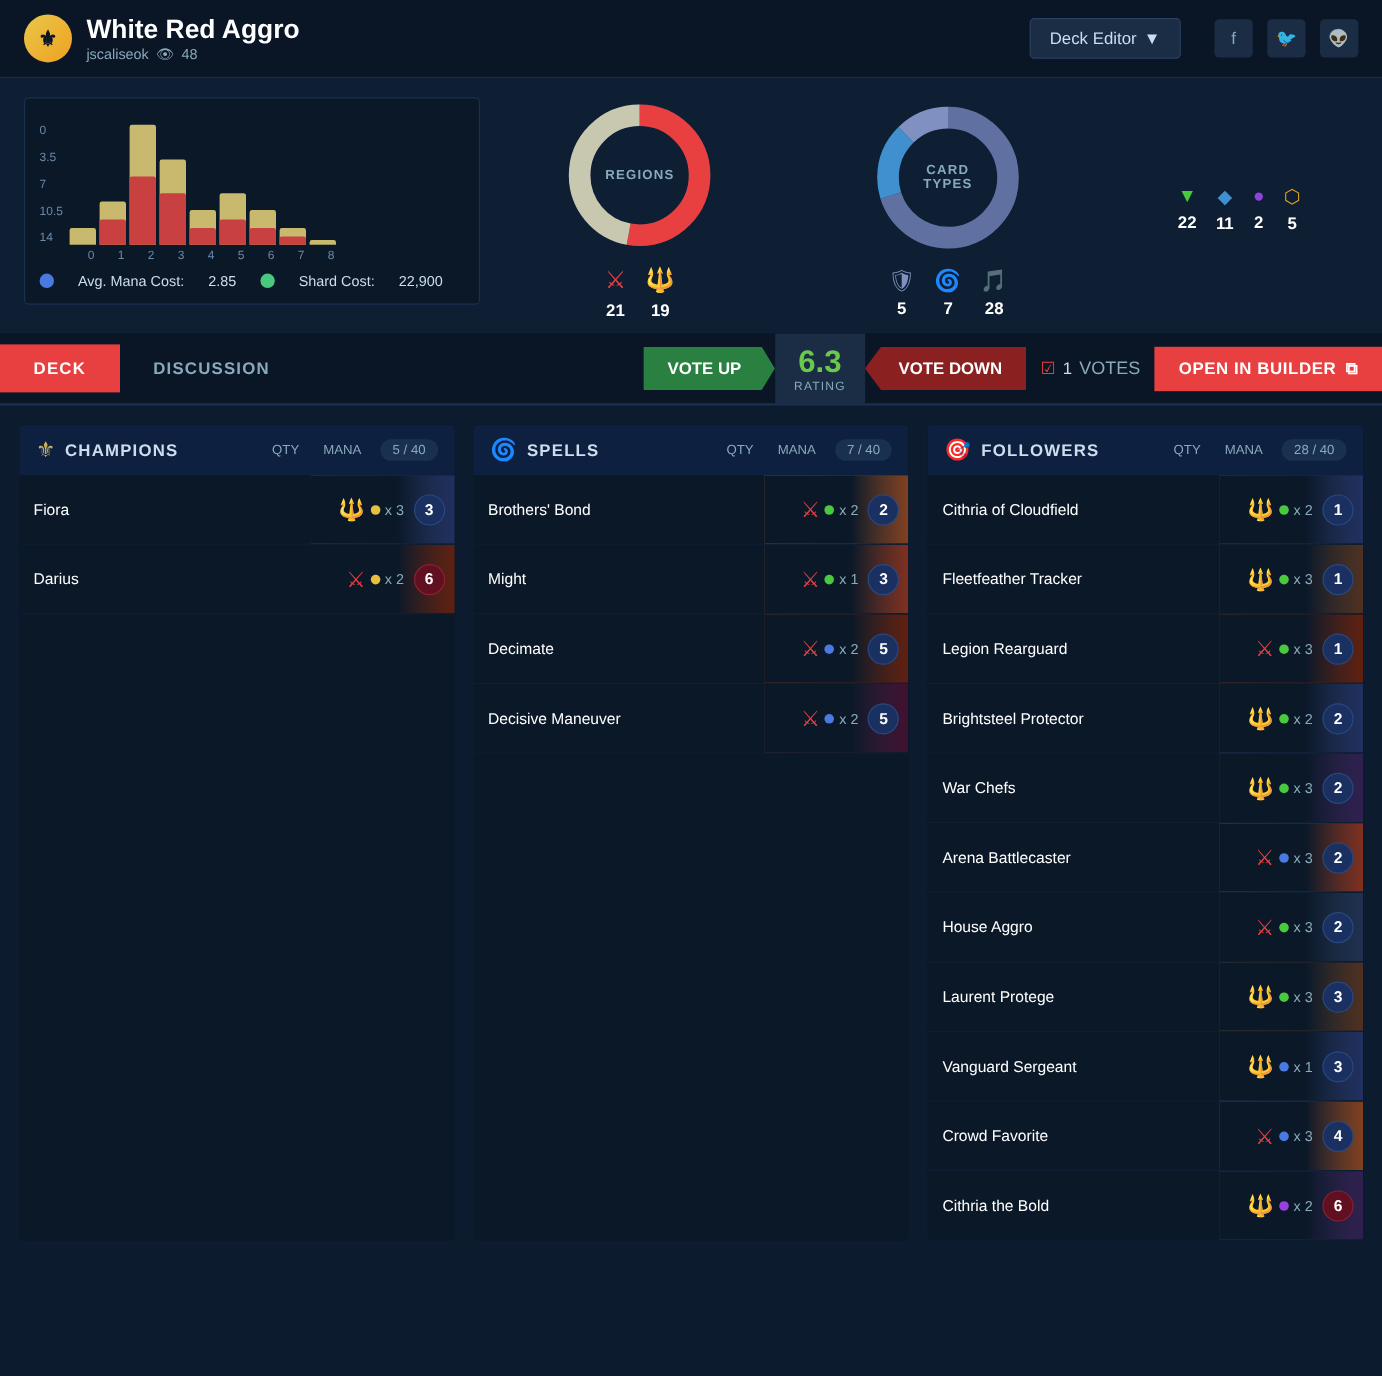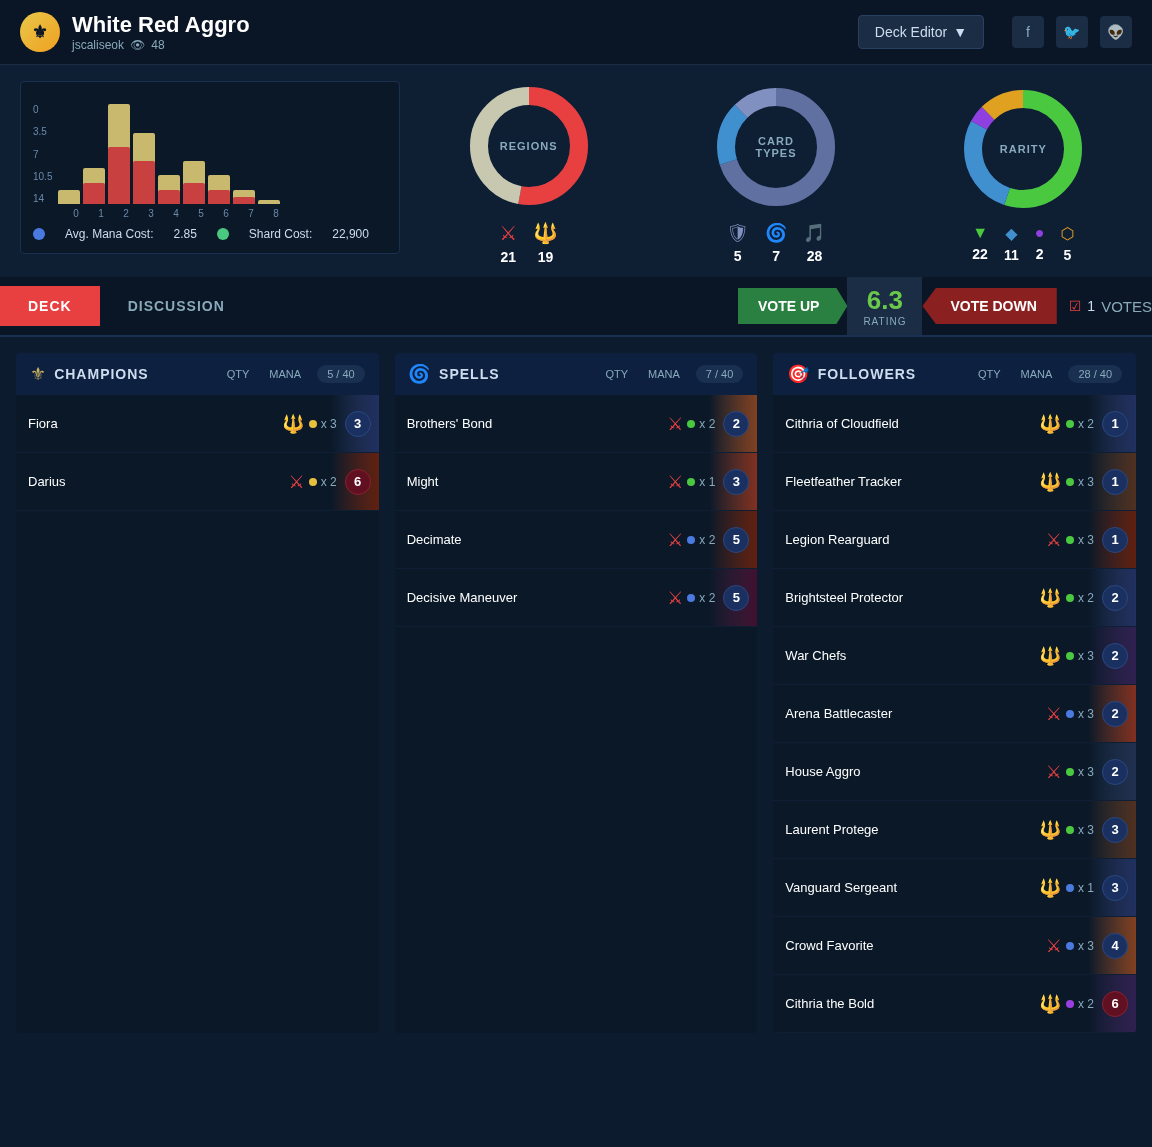--- a/index.html
+++ b/index.html
@@ -440,30 +440,20 @@
           <span style="font-size:14px;font-weight:bold;">7</span>
         </div>
         <div class="donut-icon-group">
           <span style="color:#8090c0;font-size:18px;">🎵</span>
           <span style="font-size:14px;font-weight:bold;">28</span>
         </div>
       </div>
     </div>
 
     <div class="donut-wrapper">
-      <div class="donut-container">
-        <svg width="130" height="130" viewBox="0 0 130 130" class="donut">
-          <circle cx="65" cy="65" r="50" fill="none" stroke="#1a3050" stroke-width="18"></circle>
-          <circle cx="65" cy="65" r="50" fill="none" stroke="#4ac840" stroke-width="18" stroke-dasharray="173 314" stroke-dashoffset="0"></circle>
-          <circle cx="65" cy="65" r="50" fill="none" stroke="#4090d0" stroke-width="18" stroke-dasharray="87 314" stroke-dashoffset="-173"></circle>
-          <circle cx="65" cy="65" r="50" fill="none" stroke="#9040e0" stroke-width="18" stroke-dasharray="15 314" stroke-dashoffset="-260"></circle>
-          <circle cx="65" cy="65" r="50" fill="none" stroke="#e0a020" stroke-width="18" stroke-dasharray="39 314" stroke-dashoffset="-275"></circle>
-        </svg>
-        <div class="donut-label">RARITY</div>
-      </div>
       <div class="donut-icons">
         <div class="donut-icon-group">
           <span style="color:#4ac840;font-size:16px;">▼</span>
           <span style="font-size:14px;font-weight:bold;">22</span>
         </div>
         <div class="donut-icon-group">
           <span style="color:#4090d0;font-size:16px;">◆</span>
           <span style="font-size:14px;font-weight:bold;">11</span>
         </div>
         <div class="donut-icon-group">
@@ -488,20 +478,24 @@
     <div class="rating-box">
       <div class="rating-number">6.3</div>
       <div class="rating-label">RATING</div>
     </div>
     <button class="vote-down">VOTE DOWN</button>
     <div class="votes-count">
       <span style="color:#e84040;">☑</span>
       <span>1</span>
       <span style="font-size:15px;color:#8ab;">VOTES</span>
     </div>
+    <button class="open-builder">
+      <span>OPEN IN BUILDER</span>
+      <span>⧉</span>
+    </button>
   </div>
 </div>
 
 <div class="cards-section">
 
   <div class="card-column">
     <div class="column-header">
       <span class="column-icon faction-demacia">⚜</span>
       <span class="column-title">CHAMPIONS</span>
       <span class="col-qty" style="margin-right:12px;">QTY</span>

